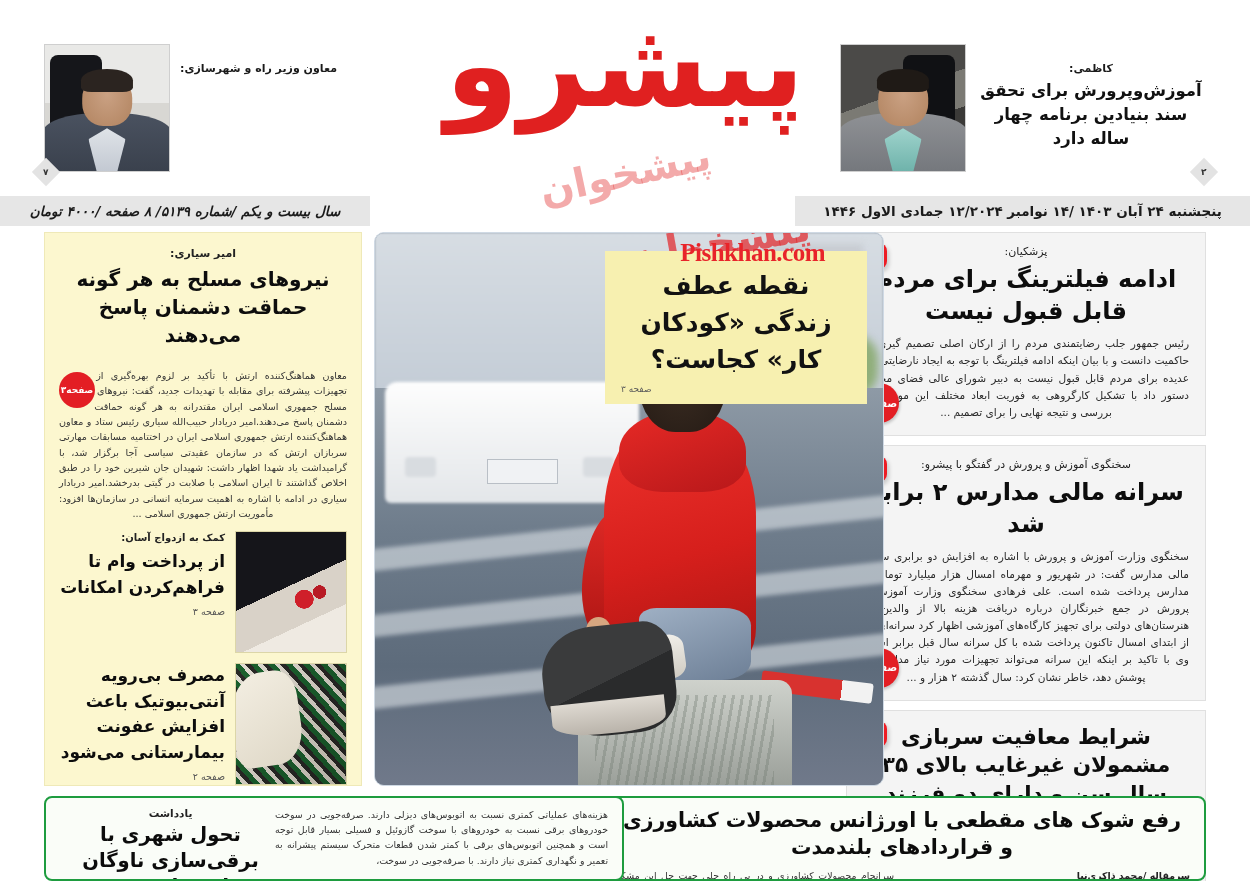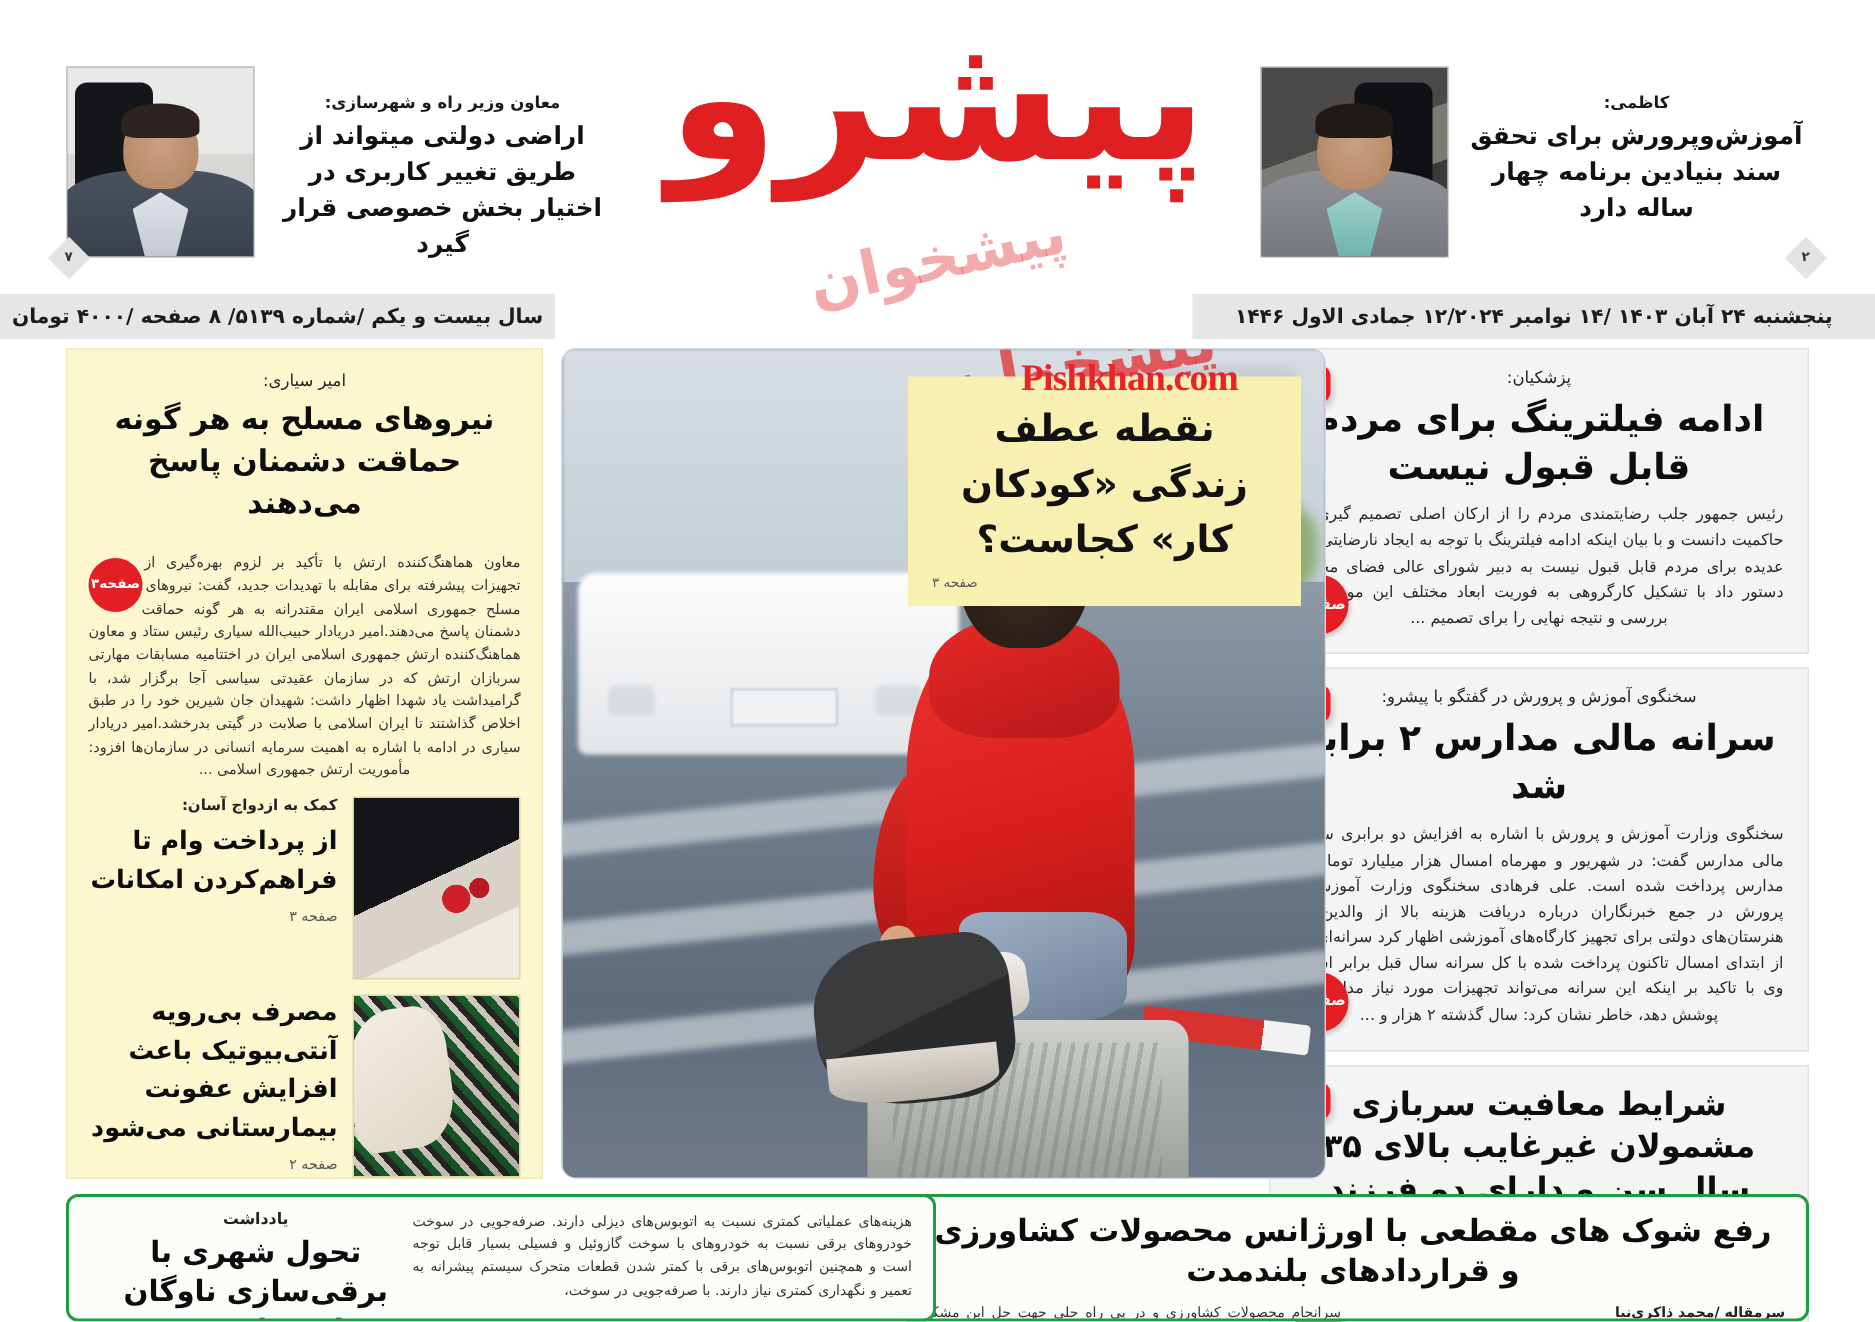--- a/index.html
+++ b/index.html
@@ -124,21 +124,21 @@
   
   .datebar {
     position:absolute; top: 196px; left:0; width: 1250px; height: 30px;
     display:flex; align-items:stretch;
   }
   .date-cell {
     background: #e6e6e6;
     display:flex; align-items:center;
     font-size: 13.5px; font-weight: 700; color:#1b1b1b;
   }
-  .date-left  { width: 370px; margin-right: 44px; justify-content:center; }
+  .date-left  { width: 370px; margin-right: 44px; justify-content:center;font-style:italic; }
   .date-spacer{ flex: 1 1 auto; }
   .date-right { width: 455px; margin-left: 44px; justify-content:center; }
 
   
   .content {
     position:absolute; top: 232px; left: 0; width: 1250px; height: 560px;
   }
 
   
   .col-right {
@@ -182,21 +182,21 @@
 
   
   .col-left {
     position:absolute; left: 44px; top: 0; width: 318px;
     background: #fcf7cf;
     border: 1px solid #efe9b8;
     padding: 14px 14px 10px 14px;
     height: 554px;
   }
   .lead-kicker {
-    font-size: 11px; font-weight:400; color:#222;
+    font-size: 11px; font-weight:700; color:#222;
     text-align:center; margin-bottom: 5px;
   }
   .lead-headline {
     font-size: 20px; line-height:1.4; font-weight:800;
     color:#0d0d0d; text-align:center; margin-bottom: 19px;
   }
   .lead-body {
     font-size: 9.6px; line-height: 1.6; color:#333;
     text-align: justify; text-align-last: center;
     position:relative;
@@ -391,21 +391,20 @@
       <div class="teaser-photo man-a">
         <div class="ph-bg-a"></div>
         <div class="ph-chair"></div>
         <div class="ph-body"></div>
         <div class="ph-shirt"></div>
         <div class="ph-head"></div>
         <div class="ph-hair"></div>
       </div>
       <div class="teaser-text">
         <div class="teaser-kicker">معاون وزیر راه و شهرسازی:</div>
-        <div class="teaser-title">اراضی دولتی میتواند از طریق تغییر کاربری در اختیار بخش خصوصی قرار گیرد</div>
       </div>
     </div>
     <div class="corner-num cn-left">
       <span>۷</span>
     </div>
 
     <div class="teaser teaser-right">
       <div class="teaser-photo">
         <div class="ph-bg-b"></div>
         <div class="ph-chair" style="left:auto;right:8%;background:#101114;"></div>

